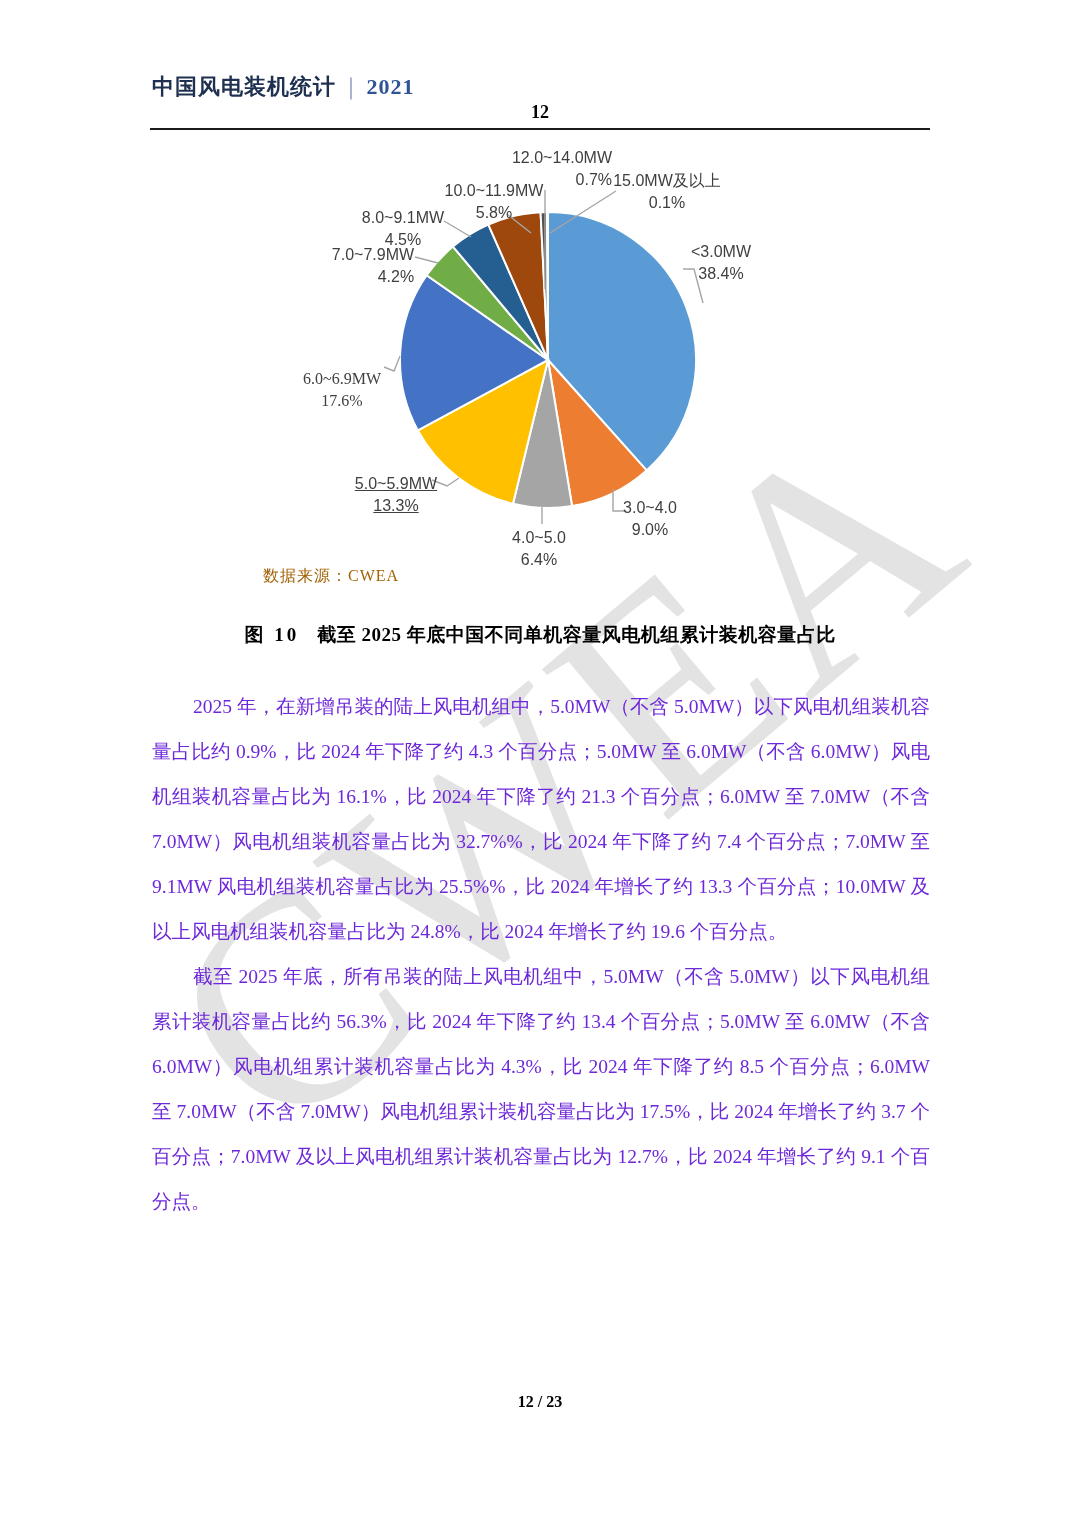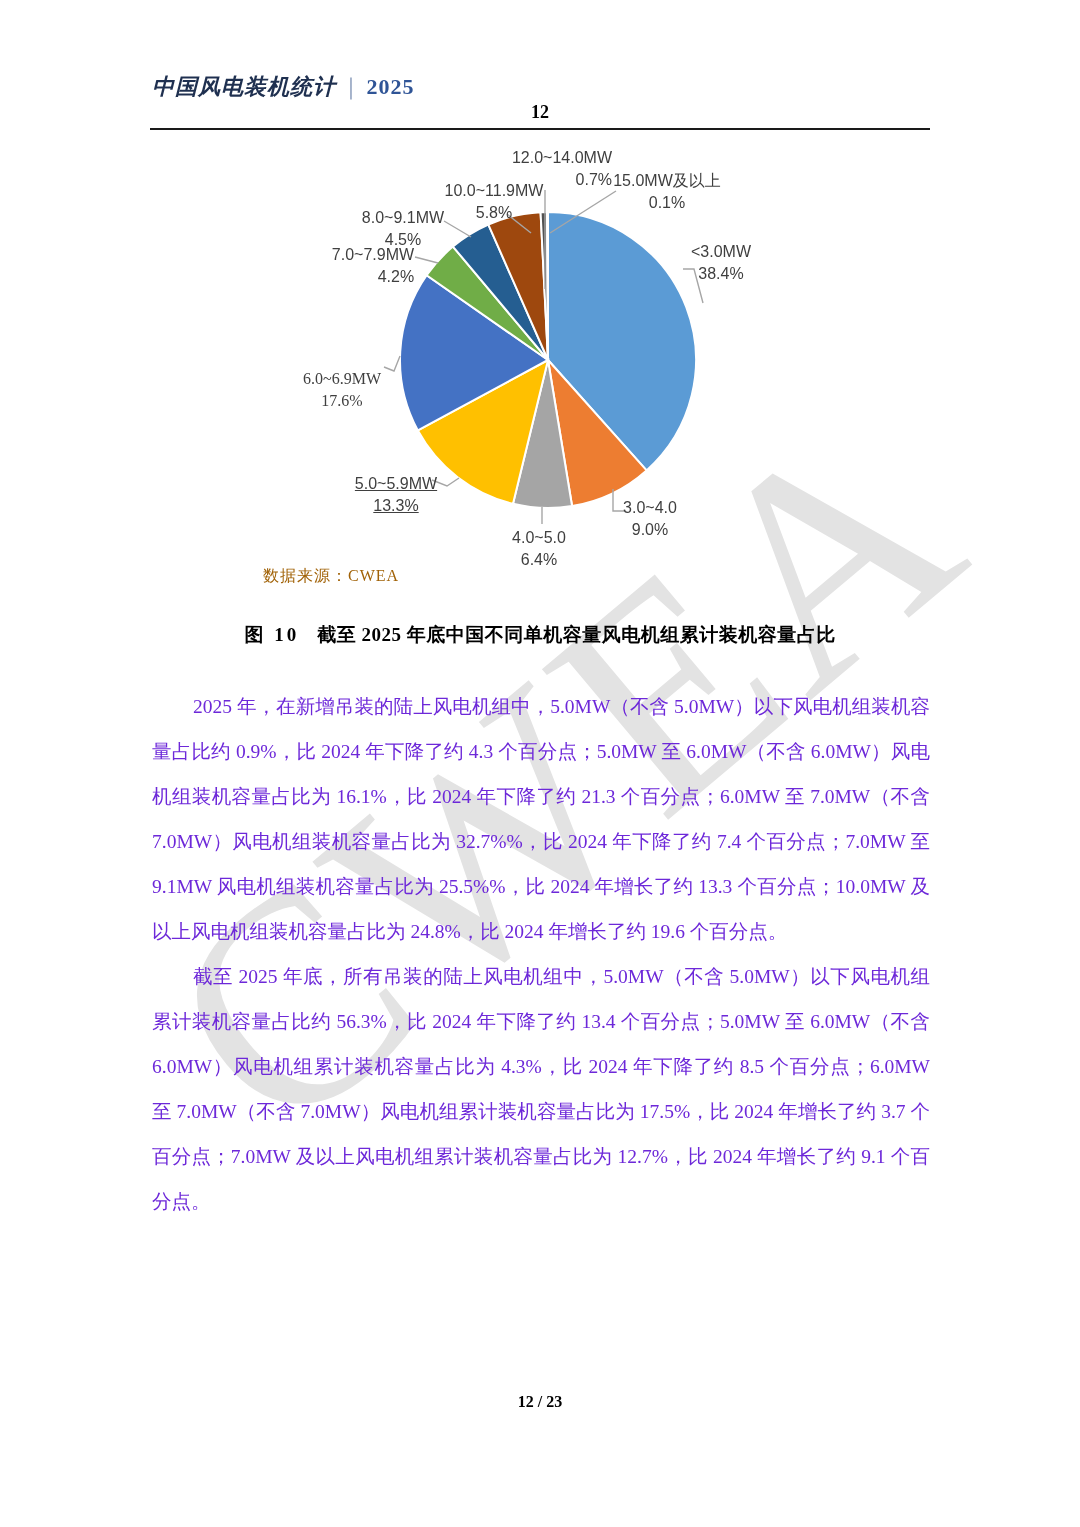--- a/index.html
+++ b/index.html
@@ -16,21 +16,21 @@
     font-family:"Liberation Serif","DejaVu Serif",serif;
     font-size:300px; letter-spacing:8px; color:#e3e3e3;
     white-space:nowrap; z-index:0; user-select:none;
   }
   .layer { position:absolute; left:0; top:0; width:100%; height:100%; z-index:1; }
   
   #header-title {
     position:absolute; left:152px; top:72px;
     font-size:22px; font-weight:bold; letter-spacing:1px;
   }
-  #header-title .t-zh { color:#1f3050;font-style:italic; }
+  #header-title .t-zh { color:#1f3050; }
   #header-title .t-sep { color:#7f93b5; font-weight:normal; padding:0 4px; }
   #header-title .t-year { color:#2f5496; }
   #page-num-top {
     position:absolute; left:0; top:102px; width:100%;
     text-align:center; font-size:18px; font-weight:bold; color:#000;
   }
   #header-rule {
     position:absolute; left:150px; top:128px; width:780px; height:2px; background:#1a1a1a;
   }
   
@@ -67,21 +67,21 @@
 </head>
 <body>
 
 <div id="page">
 
   <div id="watermark">CWEA</div>
 
   <div class="layer">
 
     <div id="header-title">
-      <span class="t-zh">中国风电装机统计</span><span class="t-sep">｜</span><span class="t-year">2025</span>
+      <span class="t-zh">中国风电装机统计</span><span class="t-sep">｜</span><span class="t-year">2021</span>
     </div>
     <div id="page-num-top">12</div>
     <div id="header-rule"></div>
 
     <svg id="pie-svg" width="1080" height="640">
       <g id="pie-slices">
           <path d="M 548 360 L 548.00 212.00 A 148 148 0 0 1 646.57 470.40 Z" fill="#5B9BD5" stroke="#ffffff" stroke-width="2"></path>
           <path d="M 548 360 L 646.57 470.40 A 148 148 0 0 1 572.07 506.03 Z" fill="#ED7D31" stroke="#ffffff" stroke-width="2"></path>
           <path d="M 548 360 L 572.07 506.03 A 148 148 0 0 1 513.00 503.80 Z" fill="#A5A5A5" stroke="#ffffff" stroke-width="2"></path>
           <path d="M 548 360 L 513.00 503.80 A 148 148 0 0 1 417.86 430.48 Z" fill="#FFC000" stroke="#ffffff" stroke-width="2"></path>

